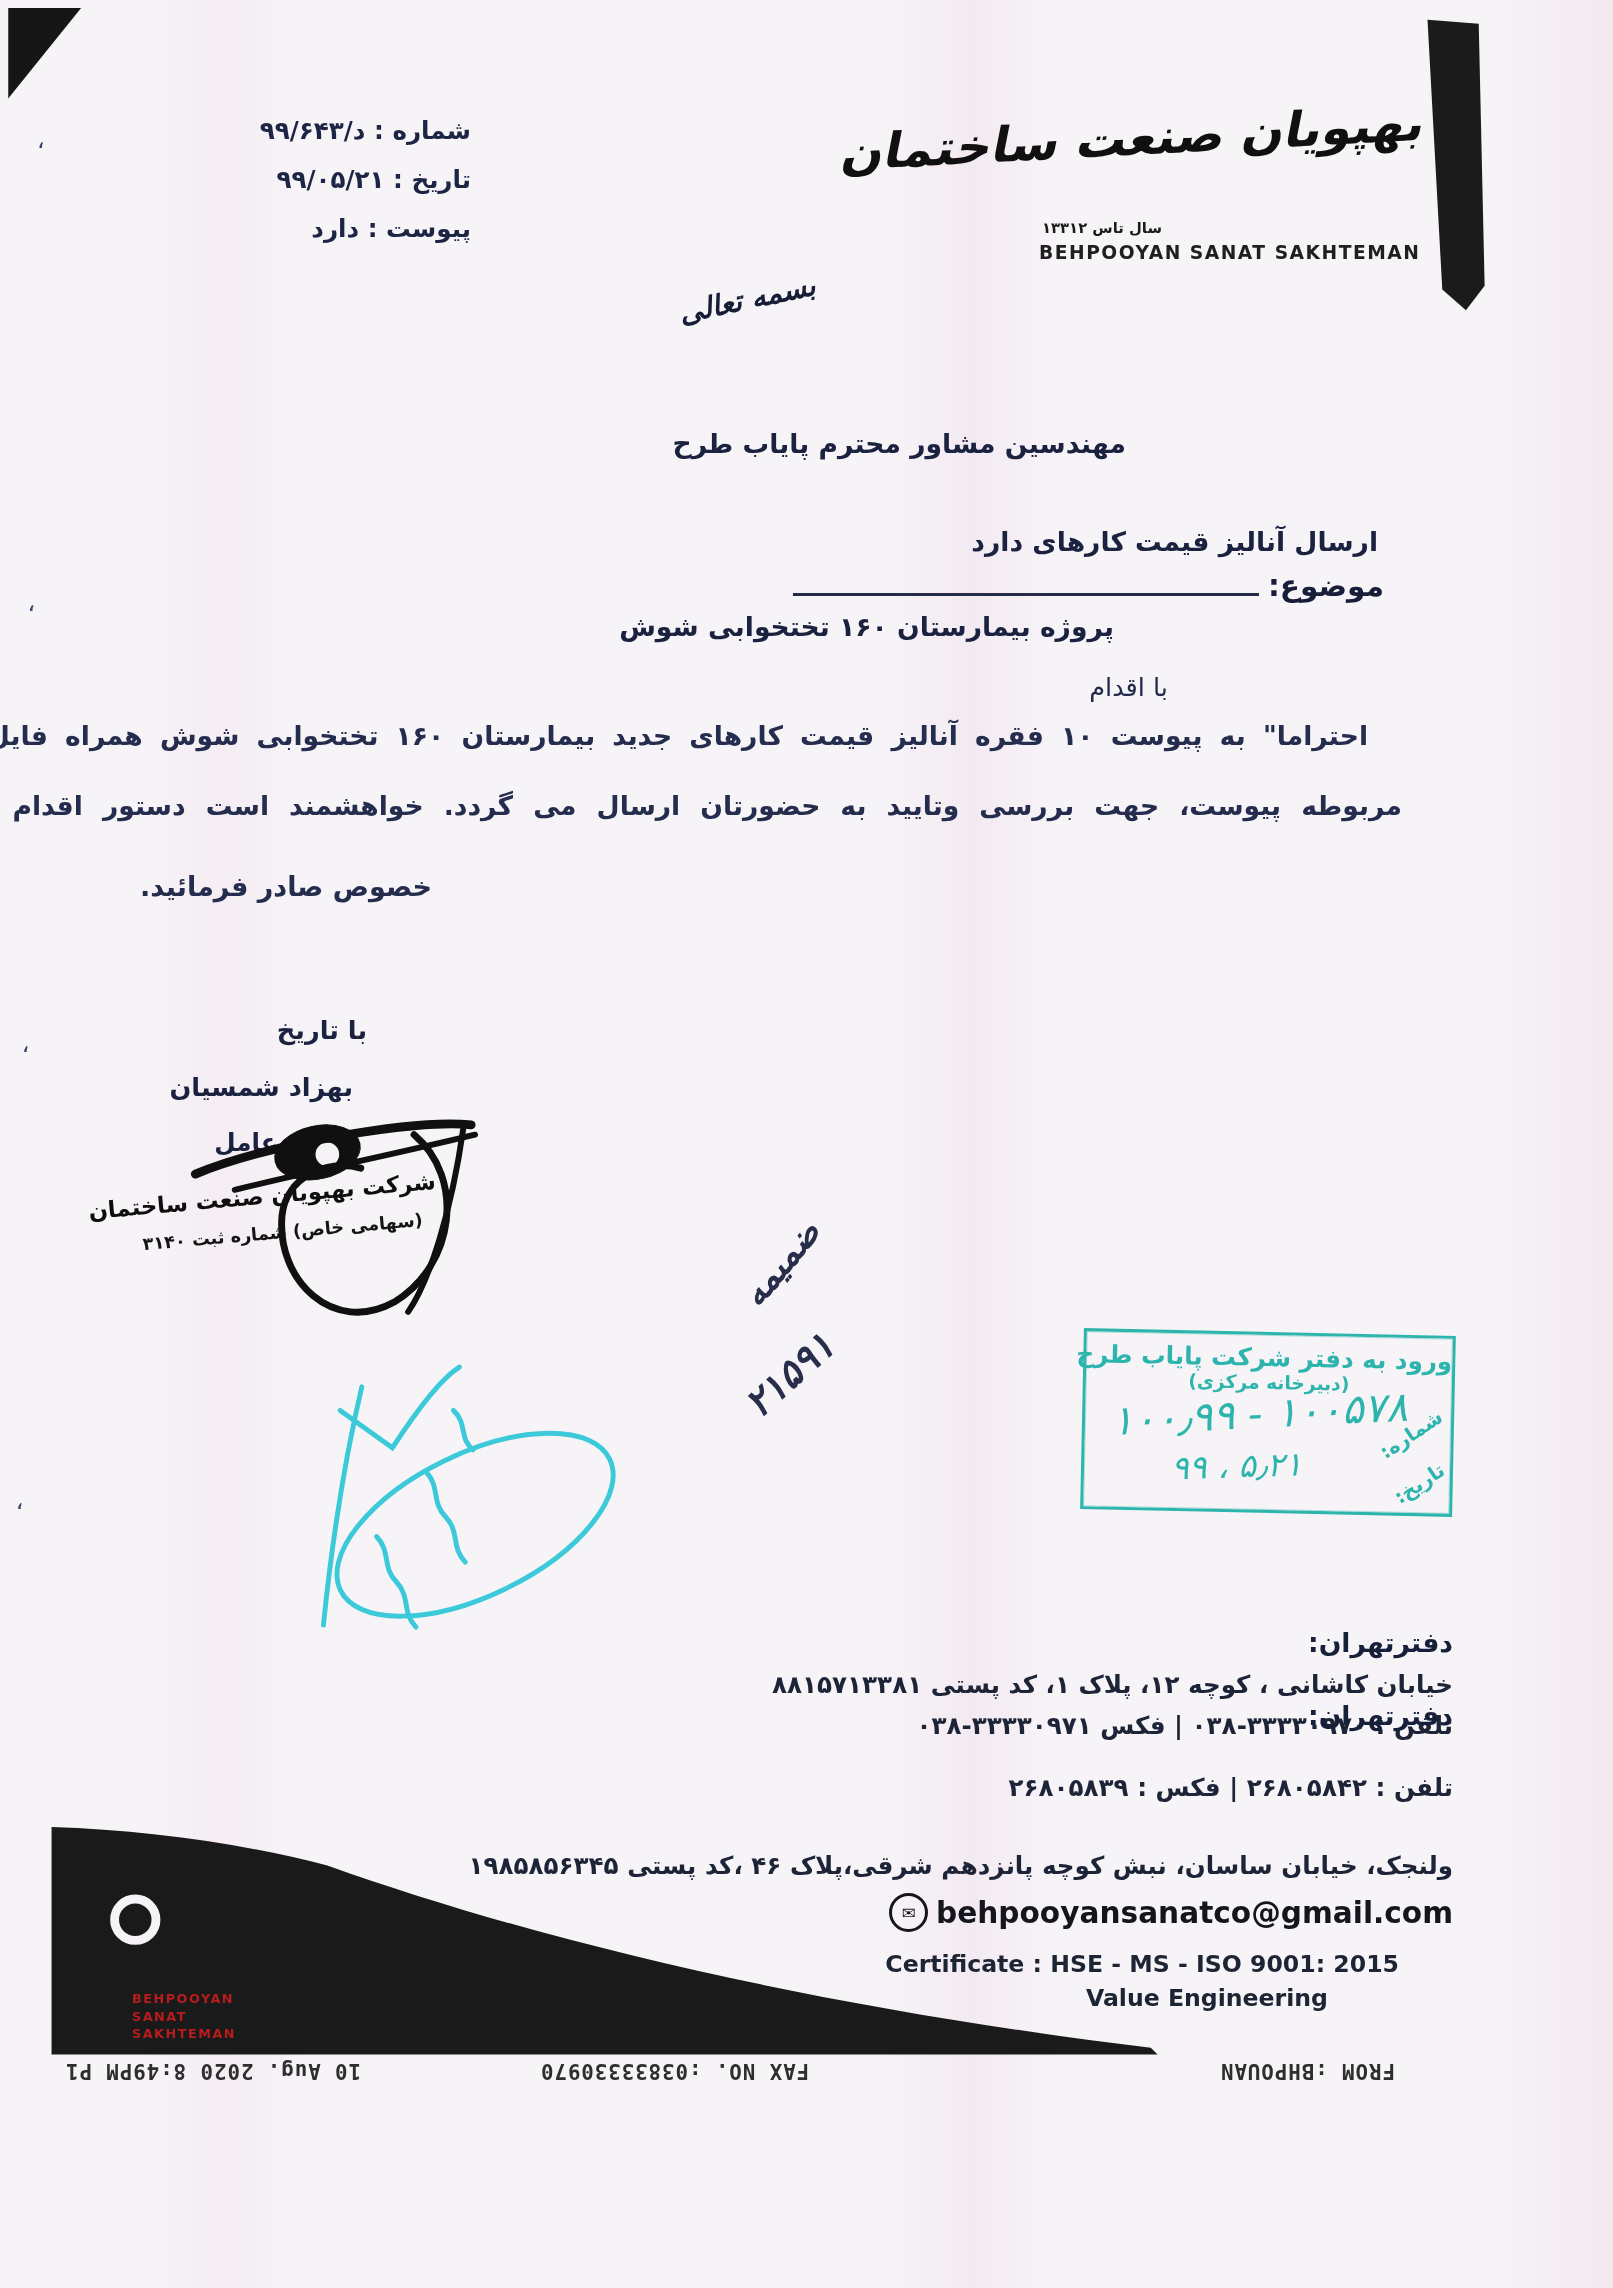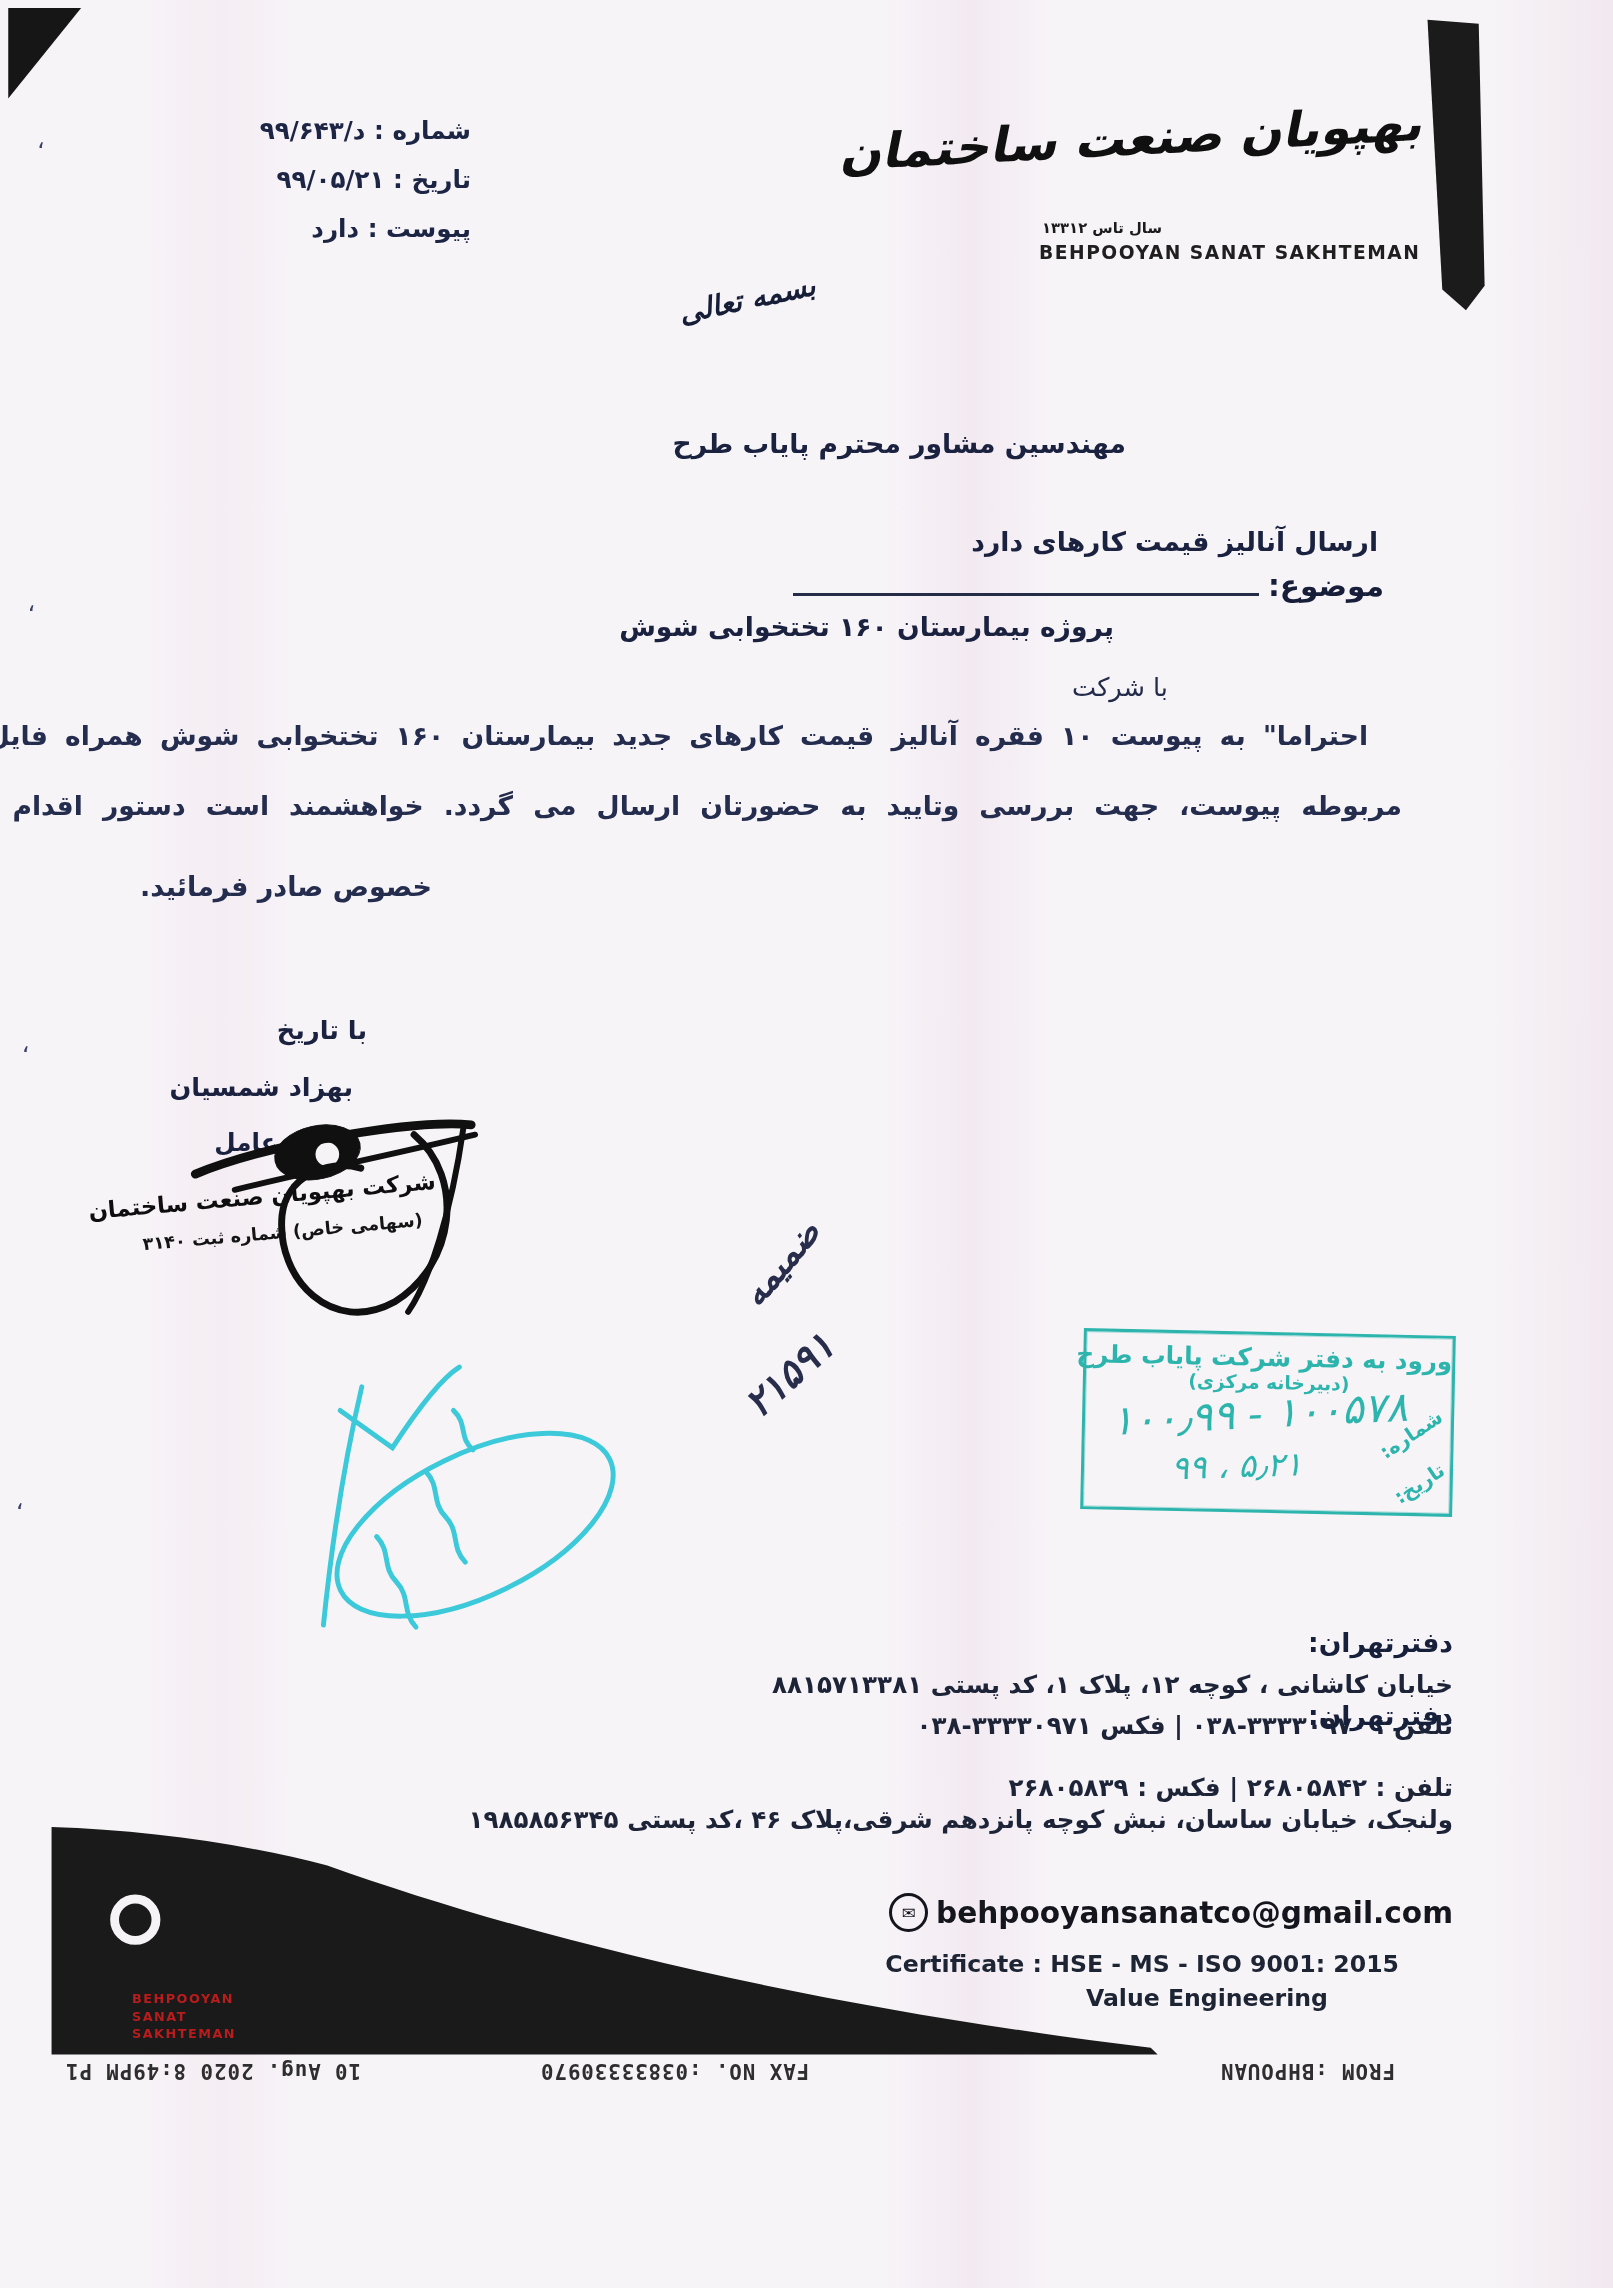--- a/index.html
+++ b/index.html
@@ -95,21 +95,21 @@
   <div class="abs logoen">BEHPOOYAN SANAT SAKHTEMAN</div>
 
   <div class="abs besmele fa">بسمه تعالی</div>
 
   <div class="abs addressee fa">مهندسین مشاور محترم پایاب طرح</div>
   <div class="abs subject fa">ارسال آنالیز قیمت کارهای دارد</div>
   <div class="abs subjlabel fa">موضوع:</div>
   <div class="abs subjline"></div>
   <div class="abs project fa">پروژه بیمارستان ۱۶۰ تختخوابی شوش</div>
 
-  <div class="abs salam fa">با شرکت</div>
+  <div class="abs salam fa">با اقدام</div>
   <div class="abs body1 fa">احتراما" به پیوست ۱۰ فقره آنالیز قیمت کارهای جدید بیمارستان ۱۶۰ تختخوابی شوش همراه فایل</div>
   <div class="abs body2 fa">مربوطه پیوست، جهت بررسی وتایید به حضورتان ارسال می گردد. خواهشمند است دستور اقدام لازم در این</div>
   <div class="abs body3 fa">خصوص صادر فرمائید.</div>
 
   <div class="abs regards fa">با تاریخ</div>
   <div class="abs signame fa">بهزاد شمسیان</div>
   <div class="abs sigtitle fa">مدیر عامل</div>
   <div class="abs cstamp1 fa">شرکت بهپویان صنعت ساختمان</div>
   <div class="abs cstamp2 fa">(سهامی خاص)  شماره ثبت ۳۱۴۰</div>
 
@@ -150,21 +150,21 @@
   <div class="abs f-label fa" style="top:1627px;">دفترتهران:</div>
   <div class="abs f-line fa" style="top:1670px;">خیابان کاشانی ، کوچه ۱۲، پلاک ۱، کد پستی ۸۸۱۵۷۱۳۳۸۱</div>
   <div class="abs f-line fa" style="top:1711px;">
     <span>تلفن :</span>
     <span dir="ltr">۰۳۸-۳۳۳۳۰۹۷۰</span>
     <span>|</span>
     <span>فکس</span>
     <span dir="ltr">۰۳۸-۳۳۳۳۰۹۷۱</span>
   </div>
   <div class="abs f-label fa" style="top:1700px;">دفترتهران:</div>
-  <div class="abs f-line fa" style="top:1805px;">ولنجک، خیابان ساسان، نبش کوچه پانزدهم شرقی،پلاک ۴۶ ،کد پستی ۱۹۸۵۸۵۶۳۴۵</div>
+  <div class="abs f-line fa" style="top:1851px;">ولنجک، خیابان ساسان، نبش کوچه پانزدهم شرقی،پلاک ۴۶ ،کد پستی ۱۹۸۵۸۵۶۳۴۵</div>
   <div class="abs f-line fa" style="top:1773px;margin-left:24px;">
     <span>تلفن :</span>
     <span dir="ltr">۲۶۸۰۵۸۴۲</span>
     <span>|</span>
     <span>فکس :</span>
     <span dir="ltr">۲۶۸۰۵۸۳۹</span>
   </div>
 
   <div class="abs email">
     <span class="eicon">✉</span>

